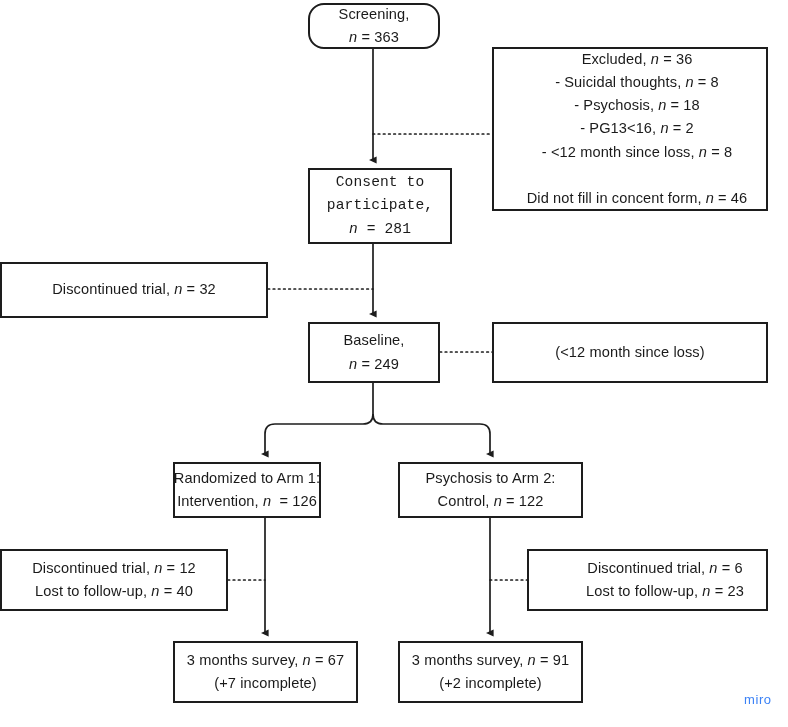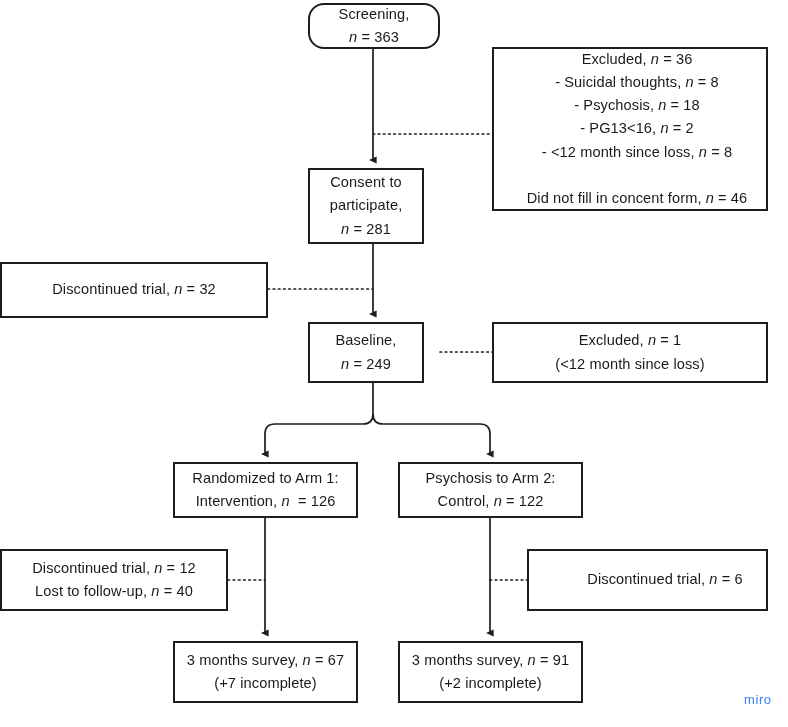--- a/index.html
+++ b/index.html
@@ -27,25 +27,25 @@
     letter-spacing:0.1px;
   }
   .node.center{align-items:center;text-align:center;}
   .node.left{align-items:center;text-align:left;padding-left:14px;}
   .node .ln{white-space:pre;}
   .it{font-style:italic;}
 
   
   #screening      {left:308px;top:3px;  width:132px;height:46px;border-radius:16px;}
   #excluded-top   {left:492px;top:47px; width:276px;height:164px;}
-  #consent        {left:308px;top:168px;width:116px;height:76px;}
+  #consent        {left:308px;top:168px;width:144px;height:76px;font-family:Liberation Mono, monospace;}
   #disc-trial-32  {left:0px;  top:262px;width:268px;height:56px;align-items:center;}
-  #baseline       {left:308px;top:322px;width:116px;height:61px;justify-content:center;}
+  #baseline       {left:308px;top:322px;width:132px;height:61px;justify-content:center;}
   #excluded-1     {left:492px;top:322px;width:276px;height:61px;}
-  #arm1           {left:173px;top:462px;width:185px;height:56px;}
+  #arm1           {left:173px;top:462px;width:148px;height:56px;}
   #arm2           {left:398px;top:462px;width:185px;height:56px;}
   #disc-arm1      {left:0px;  top:549px;width:228px;height:62px;}
   #disc-arm2      {left:527px;top:549px;width:241px;height:62px;padding-left:35px;}
   #survey1        {left:173px;top:641px;width:185px;height:62px;}
   #survey2        {left:398px;top:641px;width:185px;height:62px;}
 
   #watermark{
     position:absolute;left:744px;top:692px;
     font-size:13px;color:#3b82f6;letter-spacing:0.6px;
     font-family:"Liberation Sans", sans-serif;
@@ -108,41 +108,41 @@
   <div class="node center" id="disc-trial-32">
     <span class="ln"><span>Discontinued trial, </span><i class="it">n</i><span> = 32</span></span>
   </div>
 
   <div class="node center" id="baseline">
     <span class="ln">Baseline,</span>
     <span class="ln"><i class="it">n</i><span> = 249</span></span>
   </div>
 
   <div class="node center" id="excluded-1">
-    <span class="ln"><span>Excluded, </span><i class="it">n</i><span> = 1</span></span>
     <span class="ln">(&lt;12 month since loss)</span>
   </div>
 
   <div class="node center" id="arm1">
     <span class="ln">Randomized to Arm 1:</span>
     <span class="ln"><span>Intervention, </span><i class="it">n</i><span>  = 126</span></span>
   </div>
 
   <div class="node center" id="arm2">
     <span class="ln">Psychosis to Arm 2:</span>
     <span class="ln"><span>Control, </span><i class="it">n</i><span> = 122</span></span>
   </div>
 
   <div class="node center" id="disc-arm1">
     <span class="ln"><span>Discontinued trial, </span><i class="it">n</i><span> = 12</span></span>
     <span class="ln"><span>Lost to follow-up, </span><i class="it">n</i><span> = 40</span></span>
   </div>
 
   <div class="node center" id="disc-arm2">
     <span class="ln"><span>Discontinued trial, </span><i class="it">n</i><span> = 6</span></span>
+    <span class="ln"><span>Lost to follow-up, </span><i class="it">n</i><span> = 23</span></span>
   </div>
 
   <div class="node center" id="survey1">
     <span class="ln"><span>3 months survey, </span><i class="it">n</i><span> = 67</span></span>
     <span class="ln">(+7 incomplete)</span>
   </div>
 
   <div class="node center" id="survey2">
     <span class="ln"><span>3 months survey, </span><i class="it">n</i><span> = 91</span></span>
     <span class="ln">(+2 incomplete)</span>

